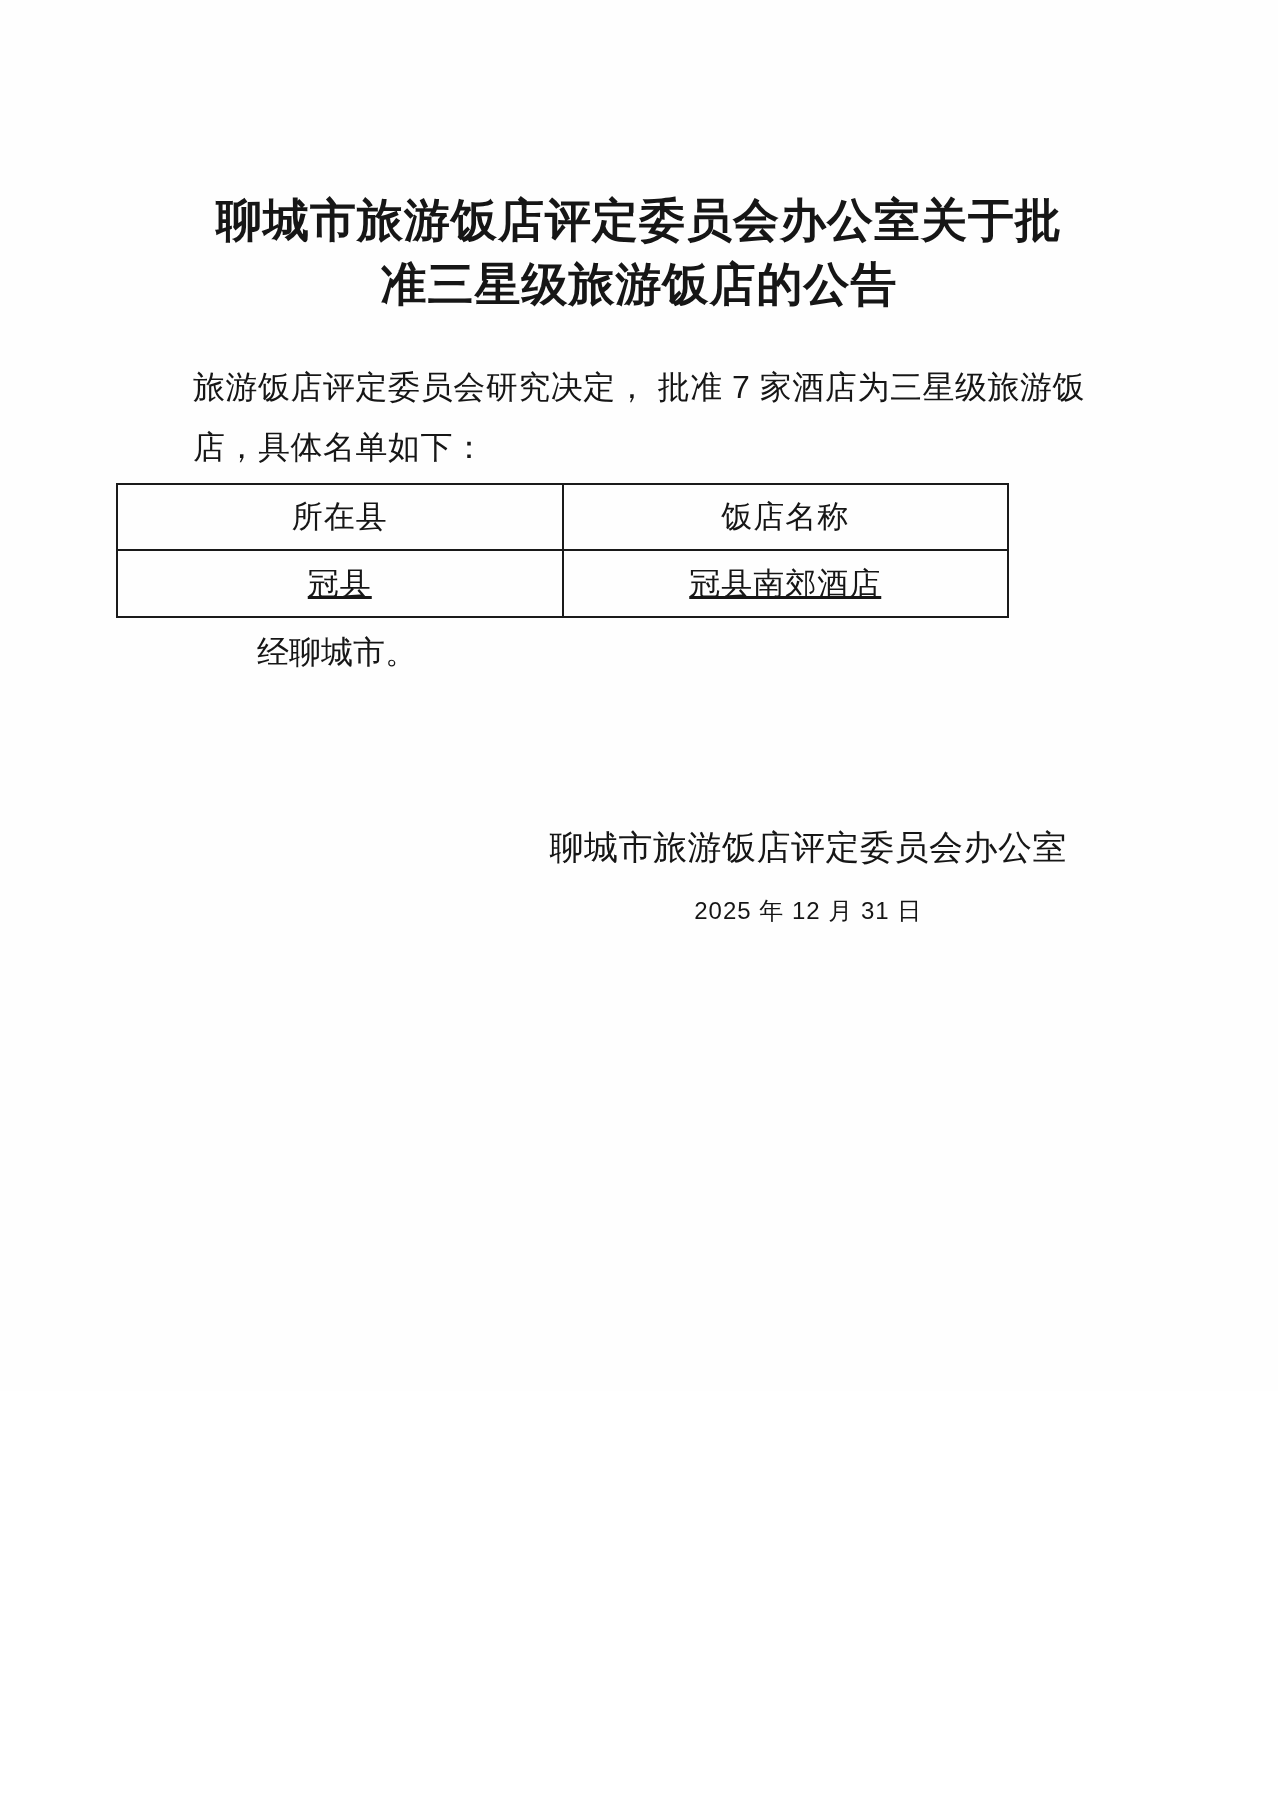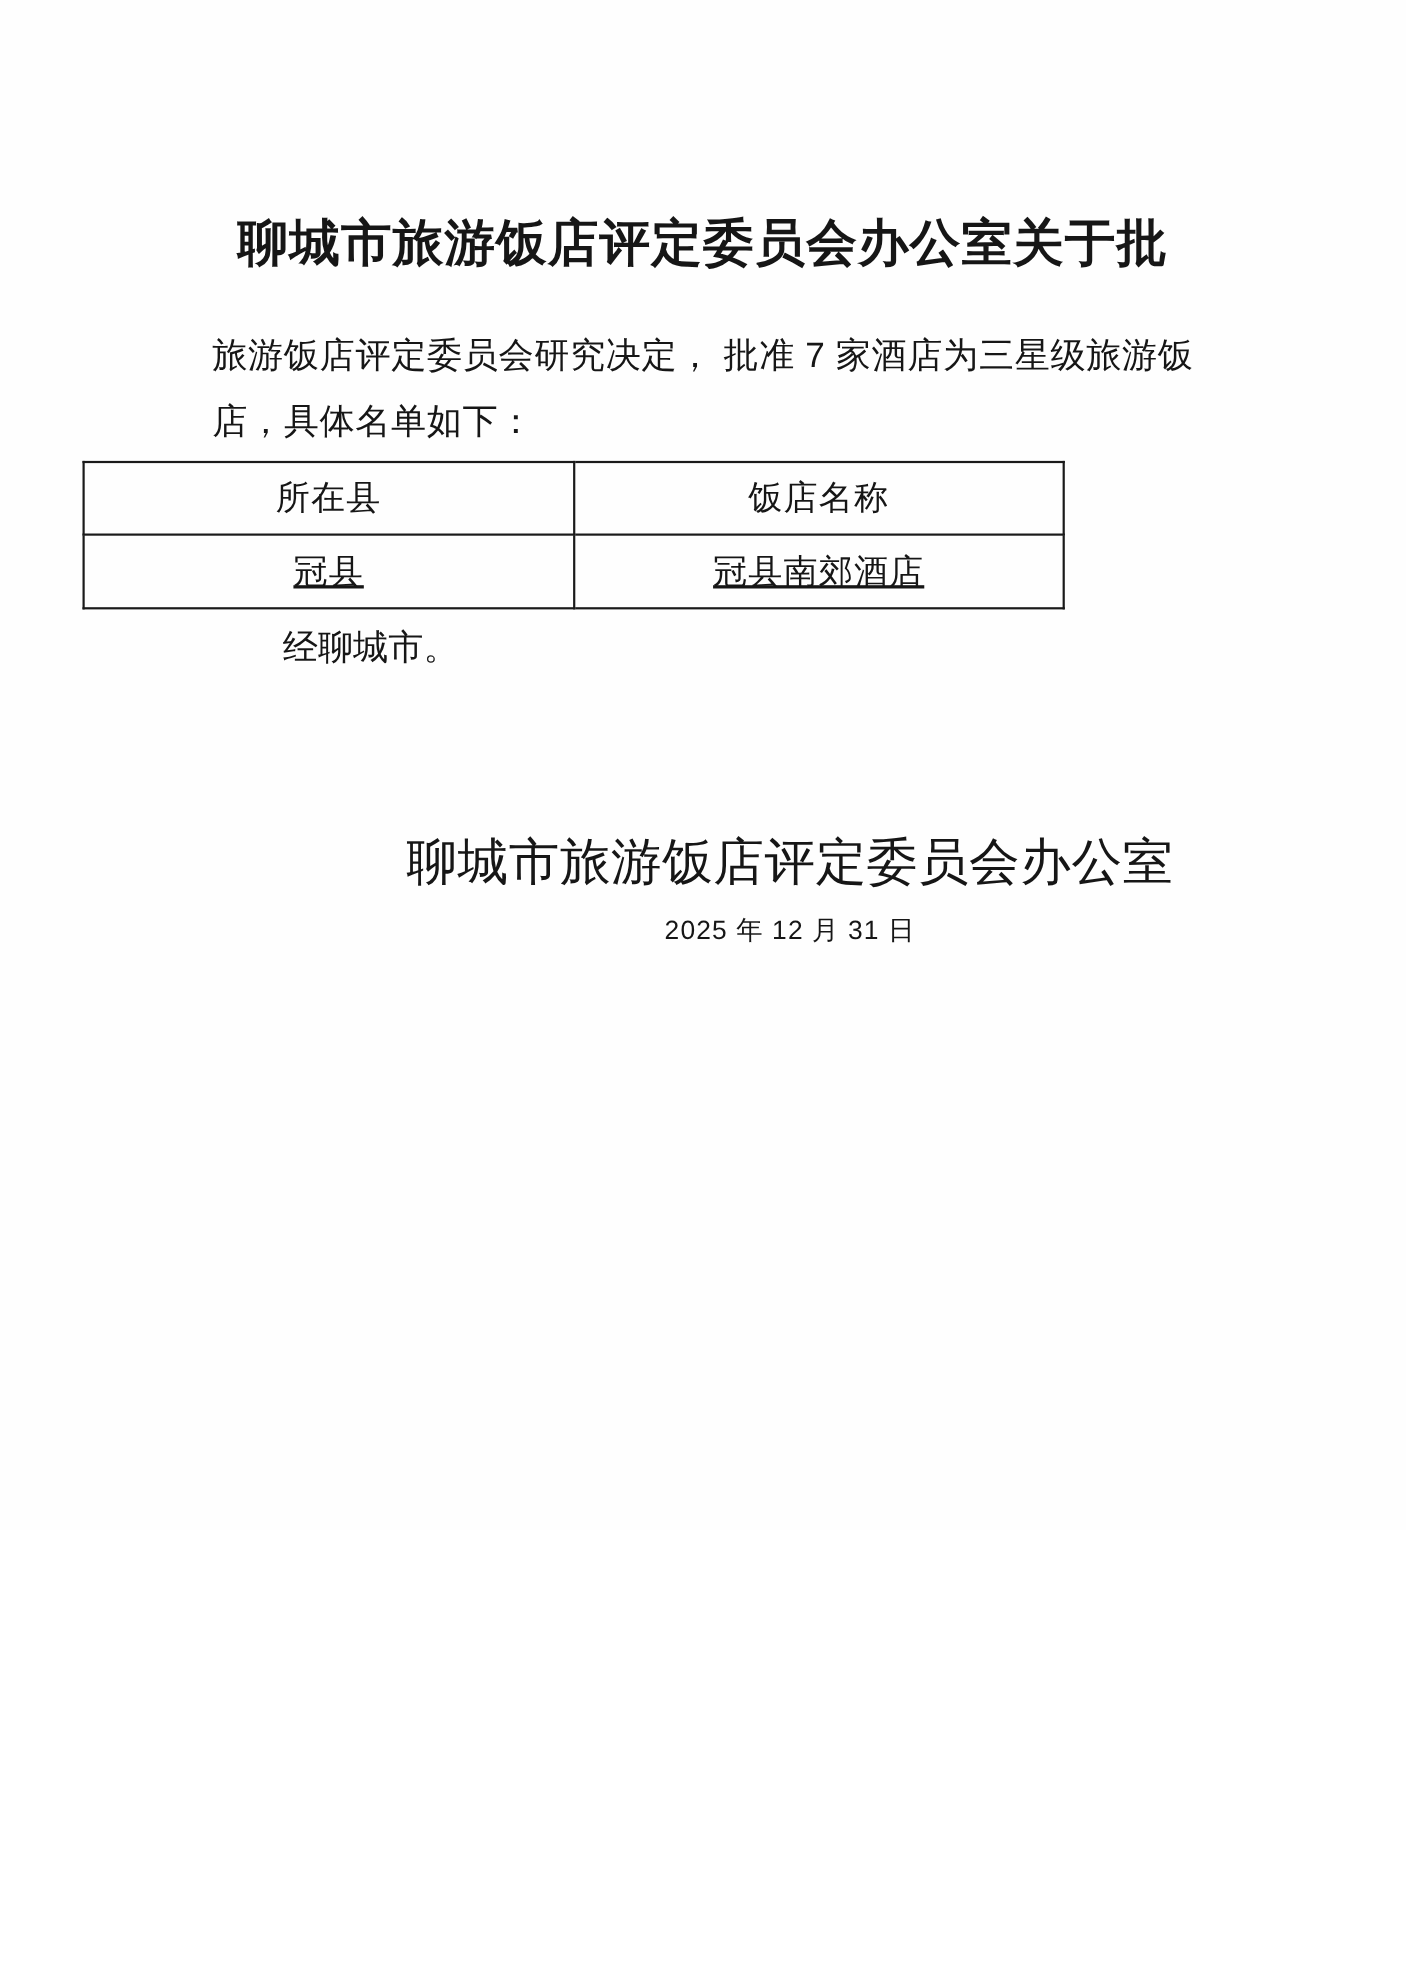--- a/index.html
+++ b/index.html
@@ -36,21 +36,21 @@
     white-space: nowrap;
   }
   .body-line.indent {
     text-indent: 64px;
   }
   .body-line.last {
     text-align: right;
     text-align-last: left;
   }
   table.notice-table {
-    margin-left: 75px;
+    margin-left: 116px;
     margin-top: 6px;
     width: 893px;
     border-collapse: collapse;
     table-layout: fixed;
   }
   table.notice-table td {
     border: 2px solid #1a1a1a;
     text-align: center;
     vertical-align: middle;
     font-size: 31px;
@@ -66,37 +66,38 @@
     text-indent: 64px;
   }
   .signature-block {
     width: fit-content;
     margin-left: auto;
     margin-right: 211px;
     margin-top: 133px;
     text-align: center;
   }
   .signature-org {
-    font-size: 46px;
+    font-size: 34px;
     line-height: 64px;
     letter-spacing: 0.5px;
   }
   .signature-date {
     font-size: 24px;
     line-height: 64px;
     letter-spacing: 1px;
   }
 </style>
 </head>
 <body>
 
 <div class="page">
 
   <div class="title-block">
     <div>聊城市旅游饭店评定委员会办公室关于批</div>
+    <div>准三星级旅游饭店的公告</div>
   </div>
 
   <div class="body-block">
     <div class="body-line">旅游饭店评定委员会研究决定， 批准 7 家酒店为三星级旅游饭</div>
     <div class="body-line last">店，具体名单如下：</div>
   </div>
 
   <table class="notice-table">
     <tbody>
       <tr class="header-row">

